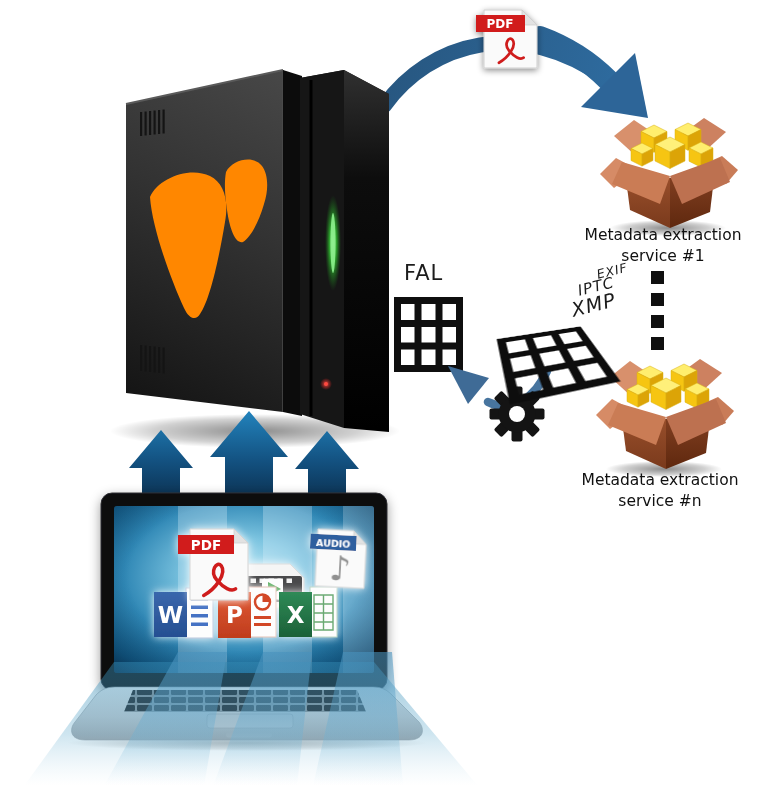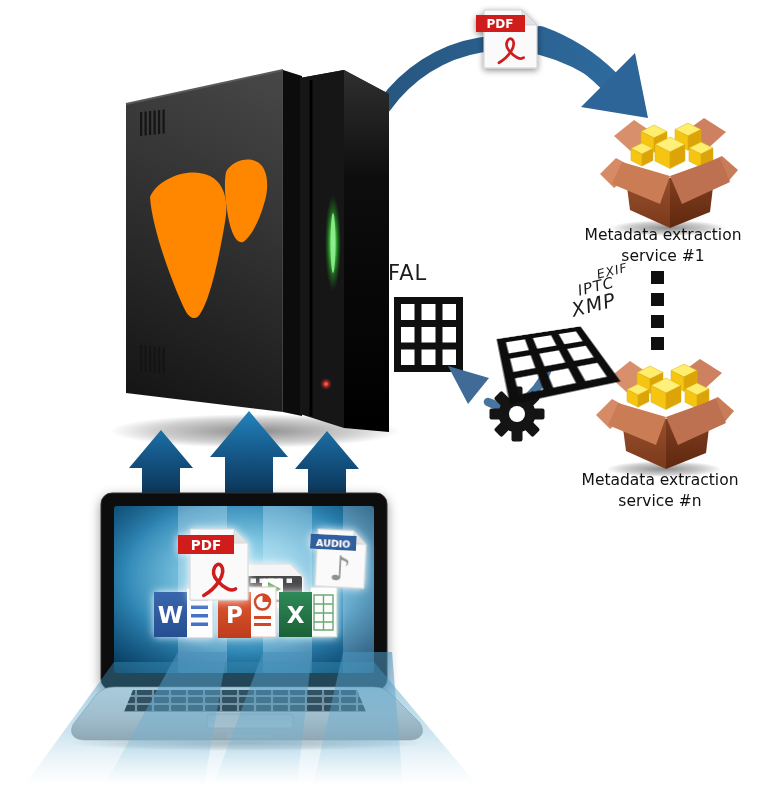--- a/index.html
+++ b/index.html
@@ -2,21 +2,21 @@
 <html><head>
 <meta charset="utf-8">
 <style>
   html,body{margin:0;padding:0;background:#ffffff;}
   .stage{
     position:relative;width:757px;height:786px;background:#ffffff;overflow:hidden;
     font-family:"DejaVu Sans","Liberation Sans",sans-serif;
   }
   .stage svg.main{position:absolute;left:0;top:0;}
   .lbl{position:absolute;color:#141414;}
-  .fal{left:388px;top:261px;font-size:21px;letter-spacing:1px;color:#1c1c1c;}
+  .fal{left:404px;top:261px;font-size:21px;letter-spacing:1px;color:#1c1c1c;}
   .svc{width:200px;text-align:center;font-size:15.5px;line-height:20.5px;color:#101010;}
   .svc1{left:563px;top:225px;}
   .svcn{left:560px;top:470px;}
   .meta-word{font-style:italic;transform-origin:left center;color:#1a1a1a;}
   .exif{left:597px;top:267px;font-size:12.5px;transform:rotate(-14deg);letter-spacing:1px;}
   .iptc{left:578px;top:282px;font-size:15px;transform:rotate(-14deg);letter-spacing:1px;}
   .xmp{left:572px;top:299px;font-size:19.5px;transform:rotate(-14deg);letter-spacing:1px;}
   .tilted-grid{
     position:absolute;left:500px;top:308px;width:104px;height:100px;
     transform:perspective(250px) rotateX(52deg) rotateZ(-16deg);

